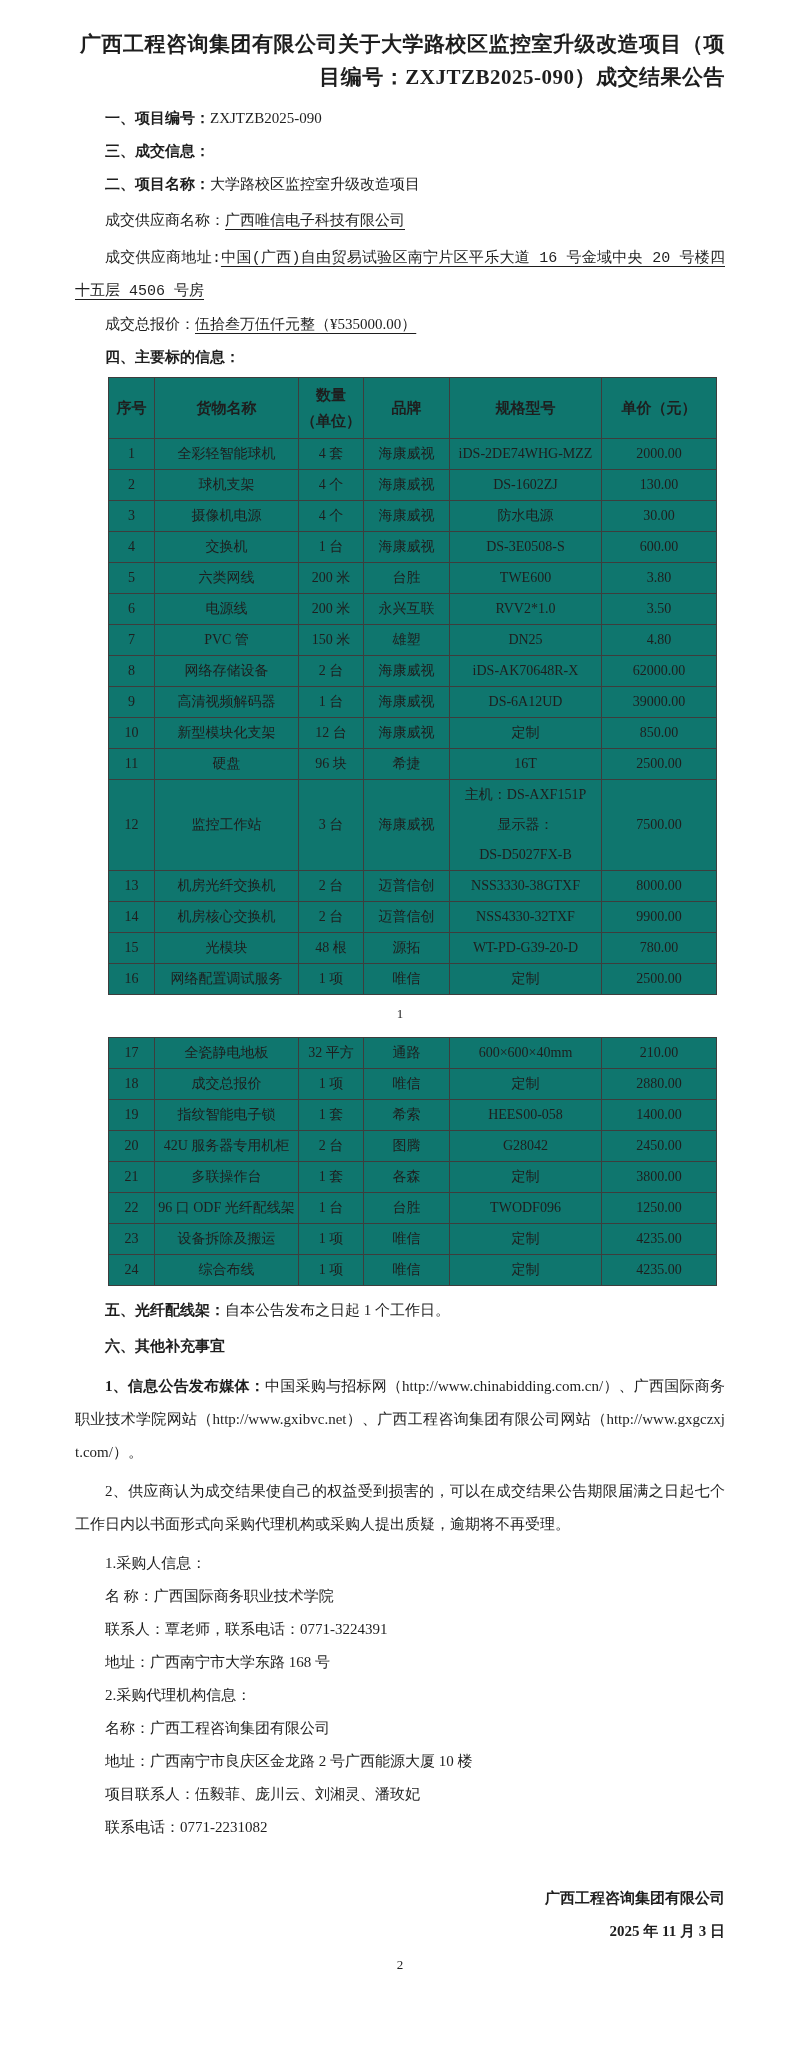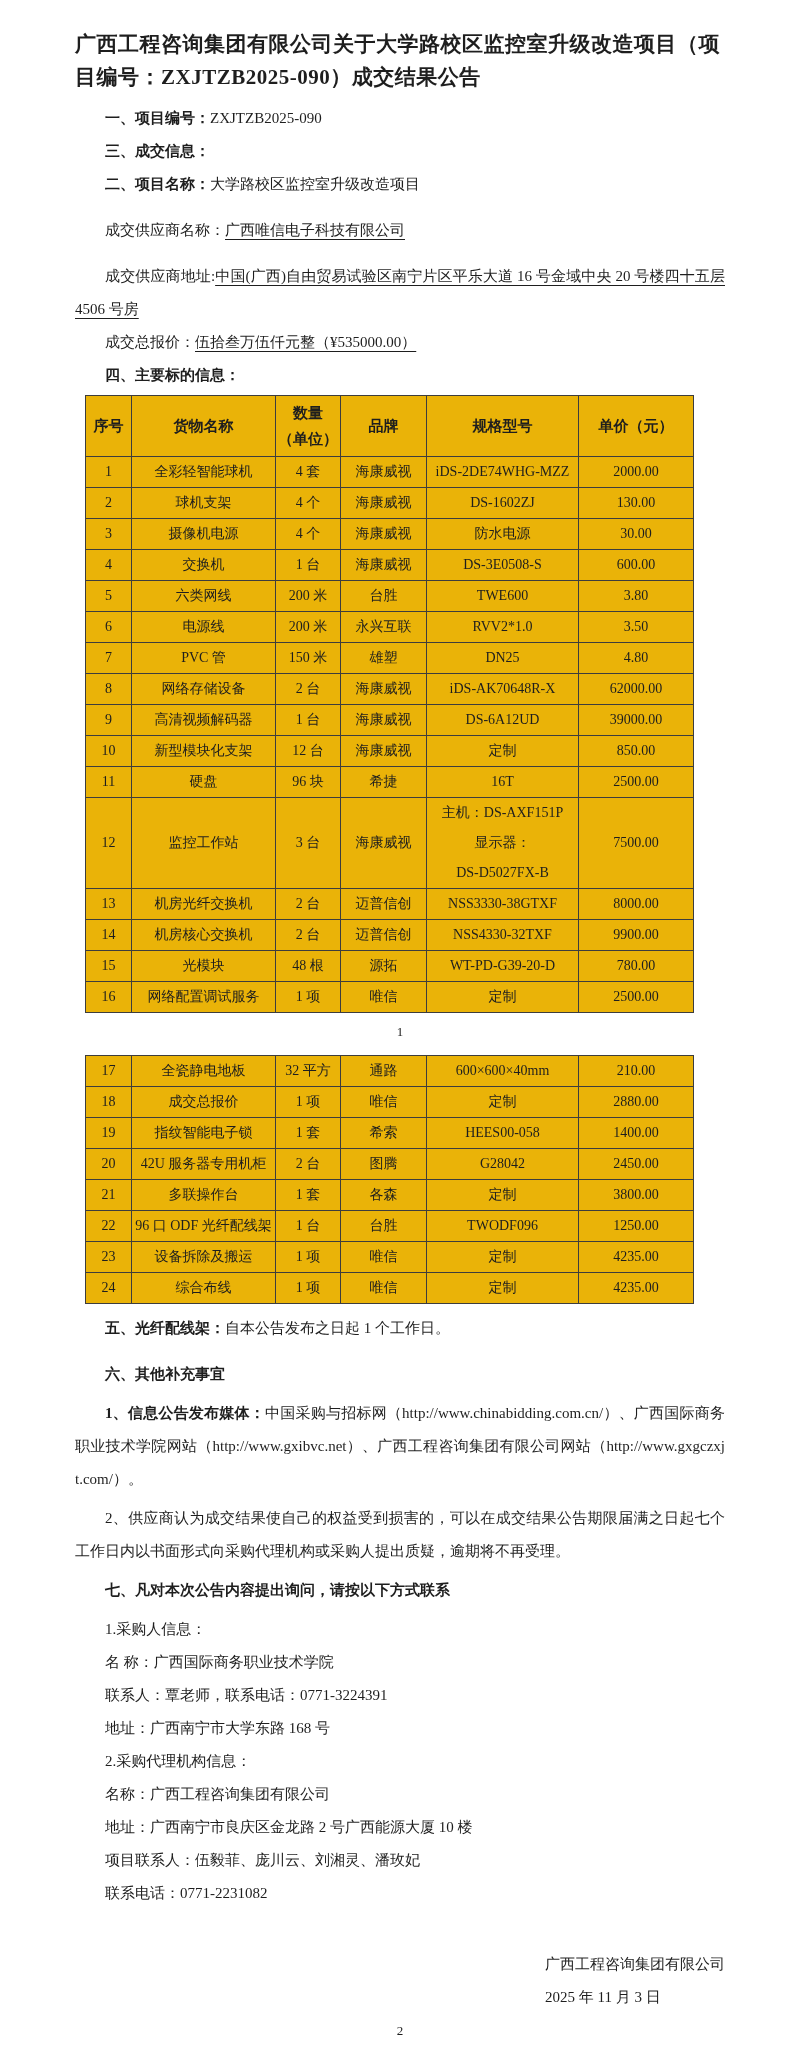--- a/index.html
+++ b/index.html
@@ -3,52 +3,52 @@
 <meta charset="utf-8">
 <style>
   html,body{margin:0;padding:0;}
   body{
     width:800px;height:2056px;background:#ffffff;color:#1e1e1e;
     font-family:"Liberation Serif","DejaVu Serif",serif;
     overflow:hidden;
   }
   .doc{padding:24px 75px 0 75px;}
   .title{
-    font-size:21px;line-height:33px;font-weight:bold;text-align:left;
+    font-size:21px;line-height:33px;font-weight:bold;text-align:right;
     margin:4px 0 8px 0;white-space:pre-line;letter-spacing:0.5px;
   }
   p{margin:0;font-size:15px;line-height:33px;text-align:justify;}
   .indent{text-indent:2em;}
   .b{font-weight:bold;}
   .u{text-decoration:underline;text-underline-offset:4px;}
-  .mt4{margin-top:13px;}
+  .mt4{margin-top:4px;font-family:Liberation Mono, monospace;}
   .mt6{margin-top:6px;}
   .mt8{margin-top:8px;}
   .urlbreak{word-break:break-all;}
   table{
     border-collapse:collapse;table-layout:fixed;width:608px;
-    margin-left:10px;background:#eab308;
+    margin-left:33px;background:#0f766e;
   }
   .t1{margin-top:3px;}
   .t2{margin-top:14px;padding-left:28px;}
   th,td{
     border:1px solid #3d3d3d;text-align:center;vertical-align:middle;
     font-size:14px;padding:0 2px;overflow:hidden;
   }
   th{height:60px;line-height:26px;font-weight:bold;white-space:pre-line;font-size:15px;}
   td{height:30px;line-height:30px;}
   td:nth-child(5){white-space:pre-line;}
   .pagenum{
     text-align:center;font-size:13px;line-height:18px;margin-top:10px;
   }
   .pagenum2{margin-top:8px;}
   .footer{
     margin-top:38px;margin-left:auto;width:fit-content;text-align:center;
   }
-  .footer p{text-align:left;}
+  .footer p{text-align:right;font-weight:bold;}
 </style>
 </head>
 <body>
 
 <div class="doc">
 
   <h1 class="title">广西工程咨询集团有限公司关于大学路校区监控室升级改造项目（项
 目编号：ZXJTZB2025-090）成交结果公告</h1>
 
   <p class="indent"><span class="b">一、项目编号：</span><span>ZXJTZB2025-090</span></p>
@@ -299,21 +299,20 @@
   </table>
 
   <p class="indent mt8"><span class="b">五、光纤配线架：</span><span>自本公告发布之日起 1 个工作日。</span></p>
 
   <p class="indent b mt4">六、其他补充事宜</p>
 
   <p class="indent mt6 urlbreak"><span class="b">1、信息公告发布媒体：</span><span>中国采购与招标网（http://www.chinabidding.com.cn/）、广西国际商务职业技术学院网站（http://www.gxibvc.net）、广西工程咨询集团有限公司网站（http://www.gxgczxjt.com/）。</span></p>
 
   <p class="indent mt6">2、供应商认为成交结果使自己的权益受到损害的，可以在成交结果公告期限届满之日起七个工作日内以书面形式向采购代理机构或采购人提出质疑，逾期将不再受理。</p>
 
-  <p class="indent b mt6">七、凡对本次公告内容提出询问，请按以下方式联系</p>
 
   <p class="indent mt6">1.采购人信息：</p>
   <p class="indent">名 称：广西国际商务职业技术学院</p>
   <p class="indent">联系人：覃老师，联系电话：0771-3224391</p>
   <p class="indent">地址：广西南宁市大学东路 168 号</p>
   <p class="indent">2.采购代理机构信息：</p>
   <p class="indent">名称：广西工程咨询集团有限公司</p>
   <p class="indent">地址：广西南宁市良庆区金龙路 2 号广西能源大厦 10 楼</p>
   <p class="indent">项目联系人：伍毅菲、庞川云、刘湘灵、潘玫妃</p>
   <p class="indent">联系电话：0771-2231082</p>

